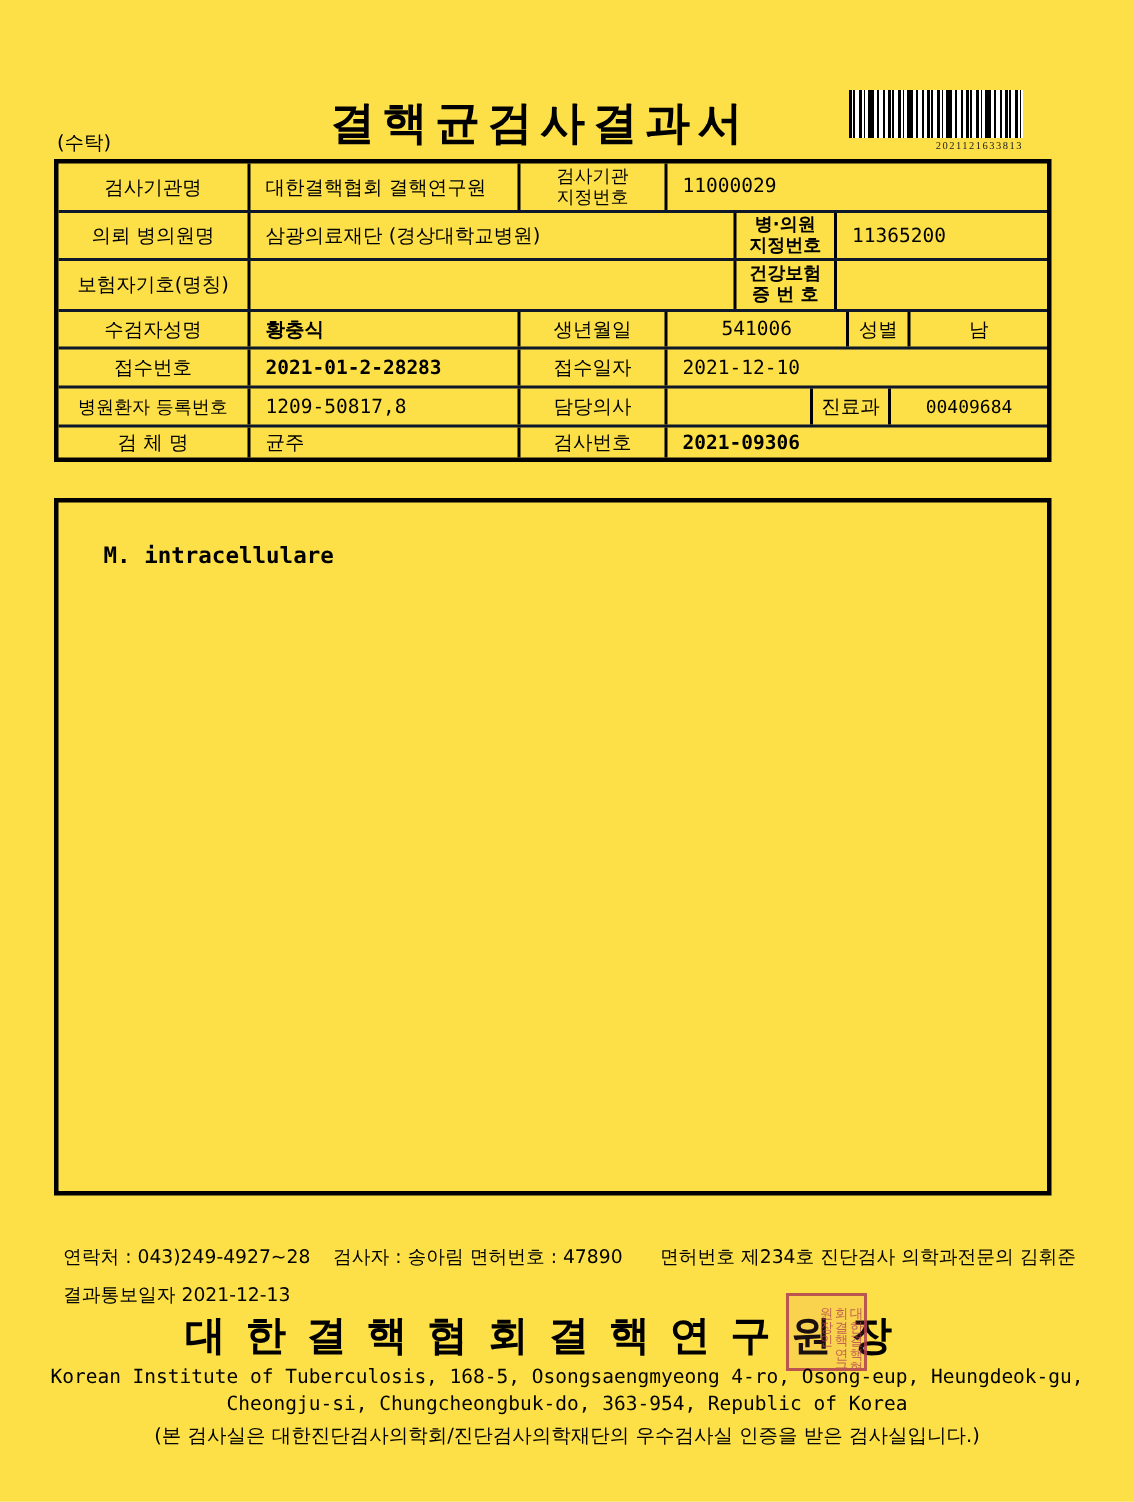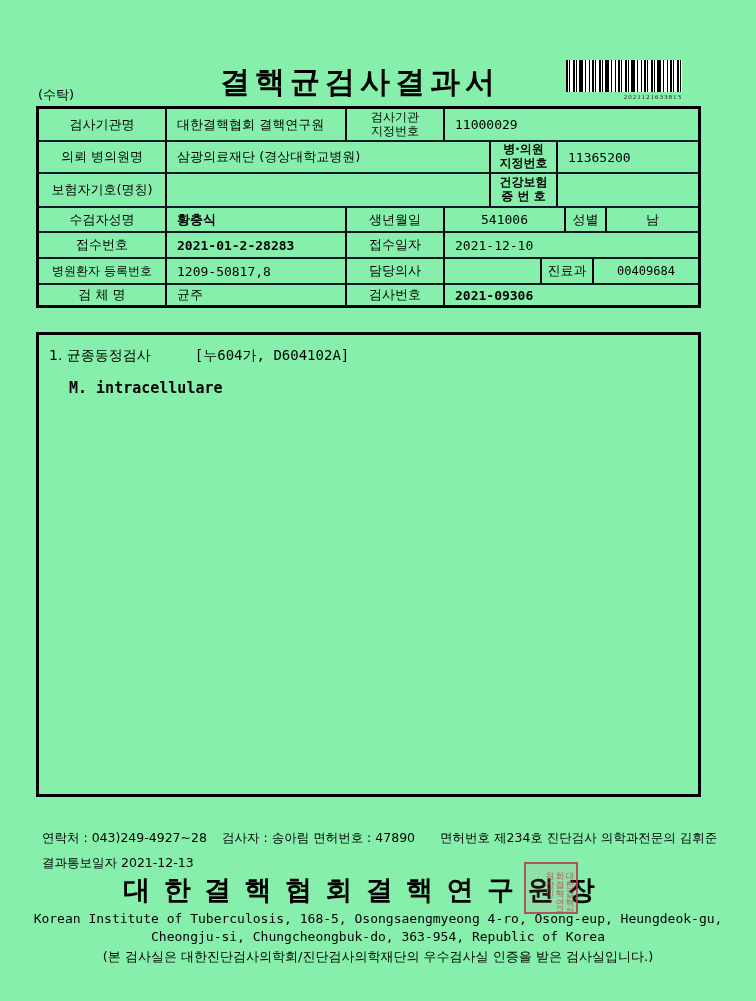--- a/index.html
+++ b/index.html
@@ -1,17 +1,17 @@
 <!DOCTYPE html>
 <html><head>
 <meta charset="utf-8">
 <style>
   * { margin:0; padding:0; box-sizing:border-box; }
   body { background:#fff; font-family:"DejaVu Sans", sans-serif; color:#000; }
-  .page { position:relative; width:756px; height:1001px; background:#86efac; overflow:hidden; }
+  .page { position:relative; width:756px; height:1001px; background:#fde047; overflow:hidden; }
 
   
   .consignment { position:absolute; left:38px; top:86px; font-size:13px; }
   .doc-title { position:absolute; left:0; top:62px; width:720px; text-align:center;
                font-size:30px; font-weight:bold; letter-spacing:5px; }
   .barcode-wrap { position:absolute; left:566px; top:60px; width:116px; }
   .barcode-bars { width:116px; height:32px;
     background:repeating-linear-gradient(90deg,
       #000 0px,#000 2px,#fff 2px,#fff 3px,#000 3px,#000 4px,#fff 4px,#fff 7px,
       #000 7px,#000 9px,#fff 9px,#fff 10px,#000 10px,#000 11px,#fff 11px,#fff 13px,
@@ -143,24 +143,20 @@
     <div class="tr" style="height:22px">
       <div class="td lbl w126">검 체 명</div>
       <div class="td val valk w226">균주</div>
       <div class="td lbl w98">검사번호</div>
       <div class="td val bold flex1">2021-09306</div>
     </div>
 
   </div>
 
   <div class="results-box">
-    <div class="result-line1">
-      <span>1. 균종동정검사</span>
-      <span class="result-code">[누604가,  D604102A]</span>
-    </div>
     <div class="result-organism">M. intracellulare</div>
   </div>
 
   <div class="ft f-contact">연락처 : 043)249-4927~28</div>
   <div class="ft f-examiner">검사자 : 송아림  면허번호 : 47890</div>
   <div class="ft f-license">면허번호 제234호 진단검사 의학과전문의 김휘준</div>
   <div class="ft f-reportdate">결과통보일자  2021-12-13</div>
 
   <div class="org-name">대 한 결 핵 협 회   결 핵 연 구 원 장</div>
   <div class="stamp">

